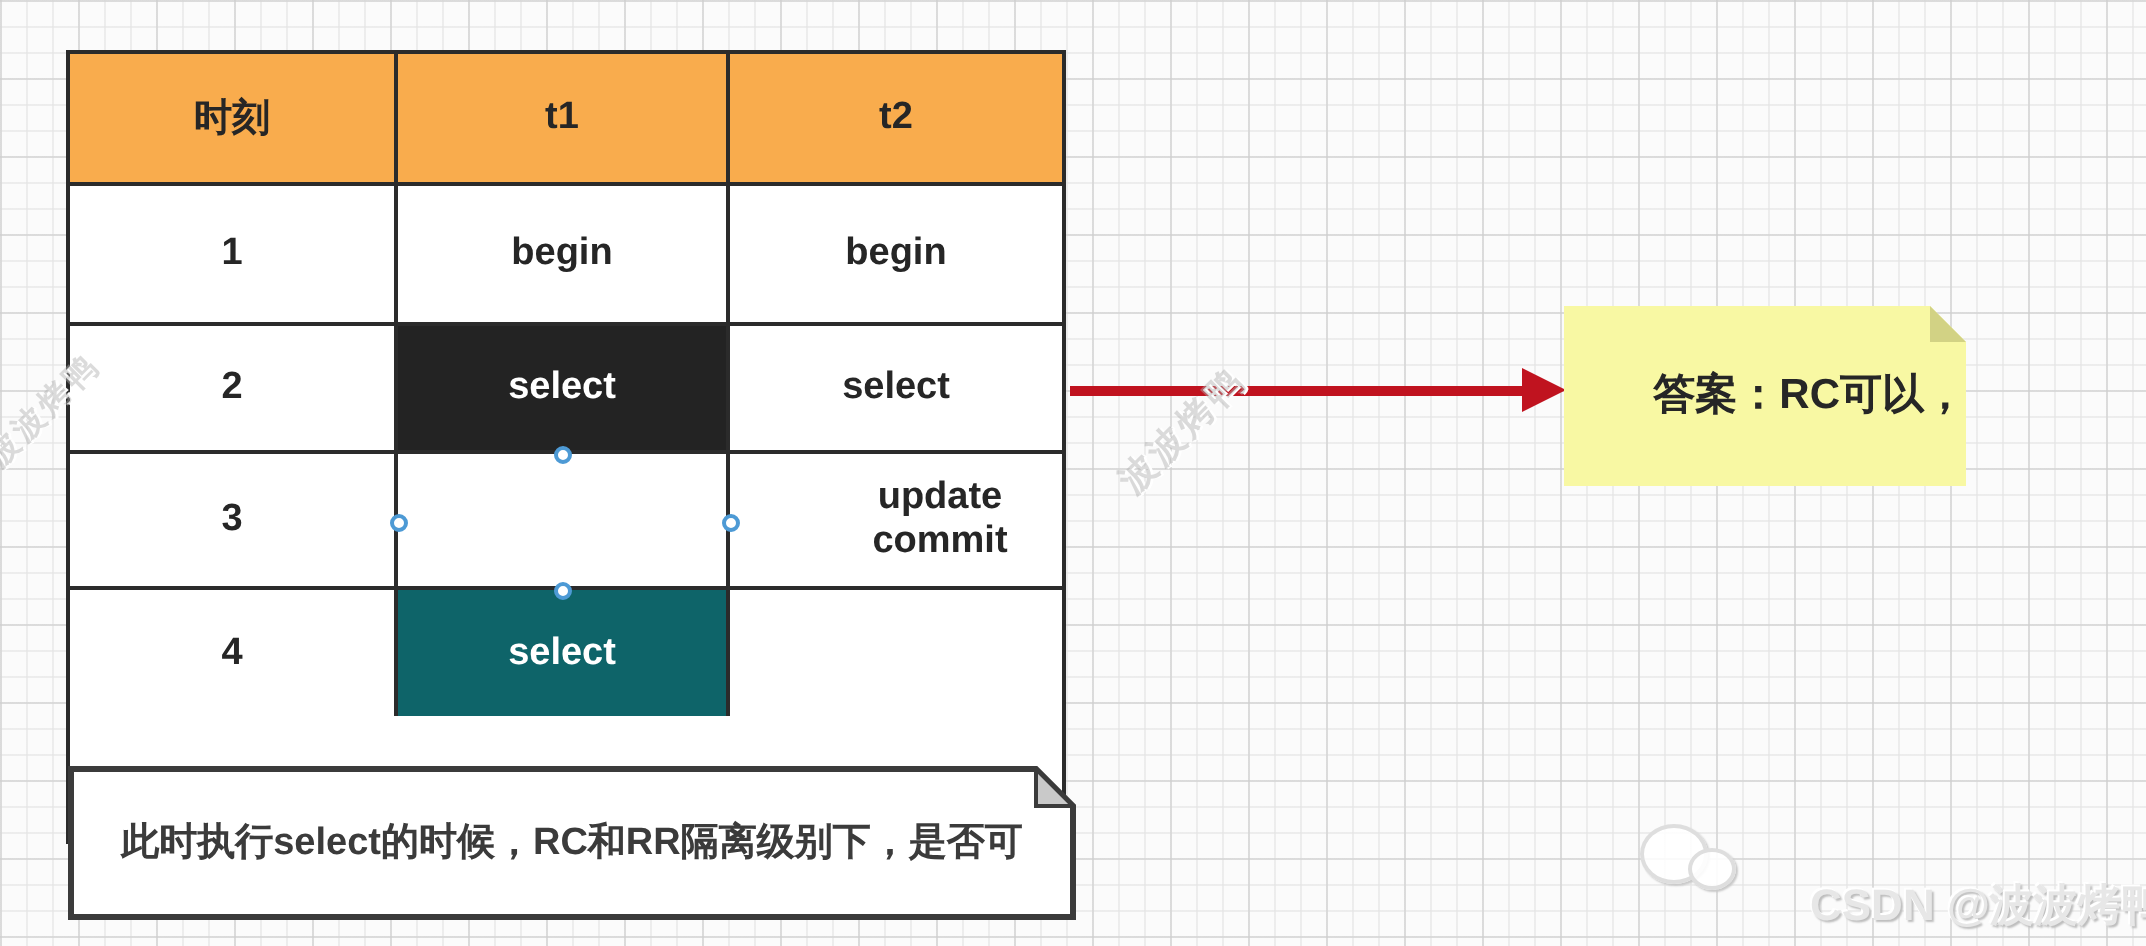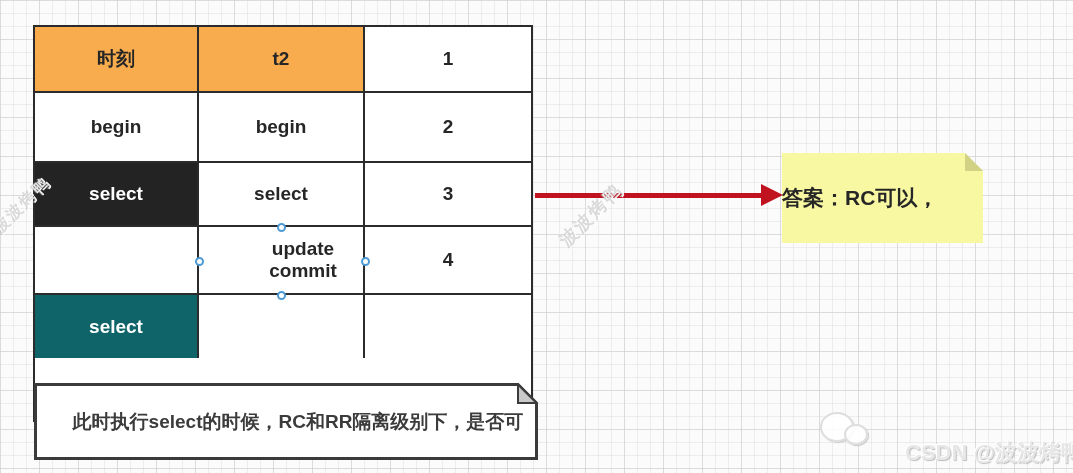--- a/index.html
+++ b/index.html
@@ -57,38 +57,37 @@
     border-left:22px solid #C0131F;
     border-top:11px solid transparent;
     border-bottom:11px solid transparent;
   }
 
   
   .note-yellow{
     position:absolute;left:782px;top:153px;width:201px;height:90px;
     background:#F8F8A3;
     clip-path:polygon(0 0, calc(100% - 18px) 0, 100% 18px, 100% 100%, 0 100%);
-    display:flex;flex-direction:column;align-items:flex-start;justify-content:center;
+    display:flex;flex-direction:column;align-items:flex-end;justify-content:center;
     font-size:21px;font-weight:700;color:#262626;line-height:1.4;
   }
   .note-yellow-fold{
     position:absolute;left:965px;top:153px;width:18px;height:18px;
     background:#D2D284;
     clip-path:polygon(0 0, 100% 100%, 0 100%);
   }
 
   
   .note-q{position:absolute;left:34px;top:383px;width:504px;height:77px;}
   .note-q svg{position:absolute;left:0;top:0;}
   .note-q-text{
     position:absolute;left:0;top:0;width:504px;height:77px;
     display:flex;flex-direction:column;align-items:center;justify-content:center;
     font-size:19px;font-weight:700;color:#3b3b3b;line-height:1.45;
     text-align:center;
-    margin-left:12px;
   }
 
   
   .wm-diag{
     position:absolute;color:rgba(175,175,175,.45);font-size:16px;font-weight:700;
     transform:rotate(-45deg);letter-spacing:2px;white-space:nowrap;
     text-shadow:1px 1px 0 #fff;
   }
   .wm-diag-left{left:-14px;top:195px;}
   .wm-diag-mid{left:551px;top:203px;font-size:18px;}
@@ -116,20 +115,21 @@
     box-shadow:1px 1px 1px #c9c9c9;
   }
 </style>
 </head>
 <body>
 
 <div class="page">
 
   <div class="tbl">
     <div class="hd">时刻</div>
+    <div class="hd">t1</div>
     <div class="hd">t2</div>
 
     <div>1</div>
     <div>begin</div>
     <div>begin</div>
 
     <div>2</div>
     <div class="black">select</div>
     <div>select</div>
 

